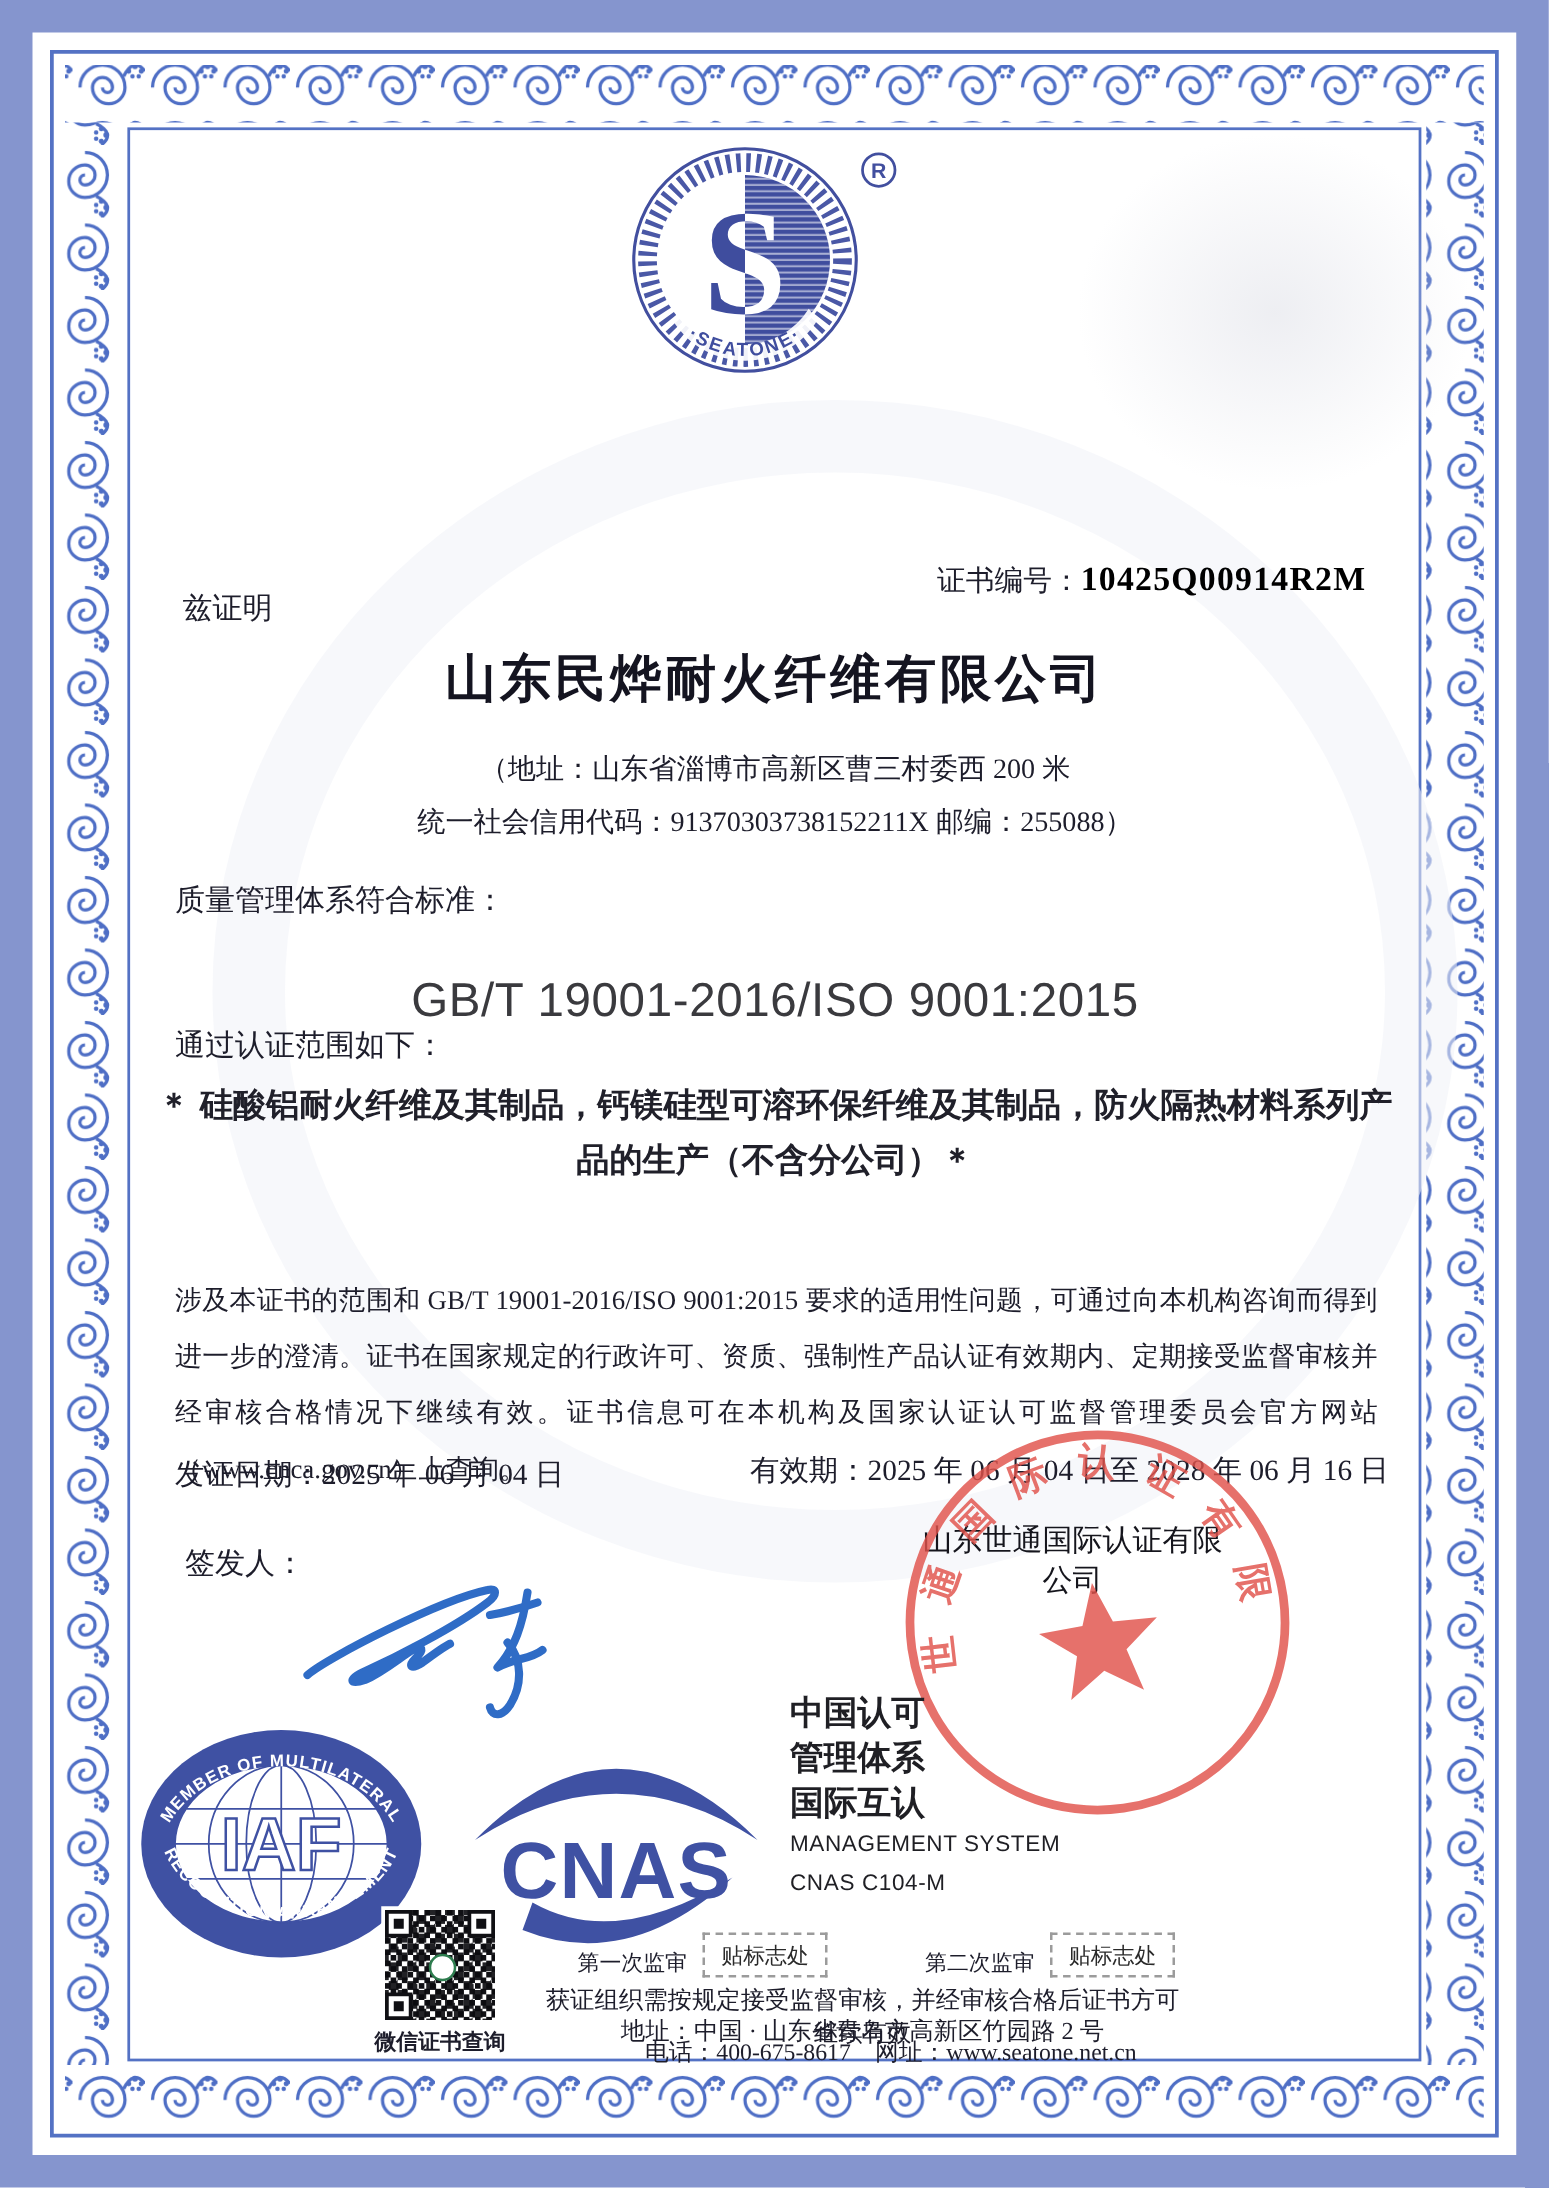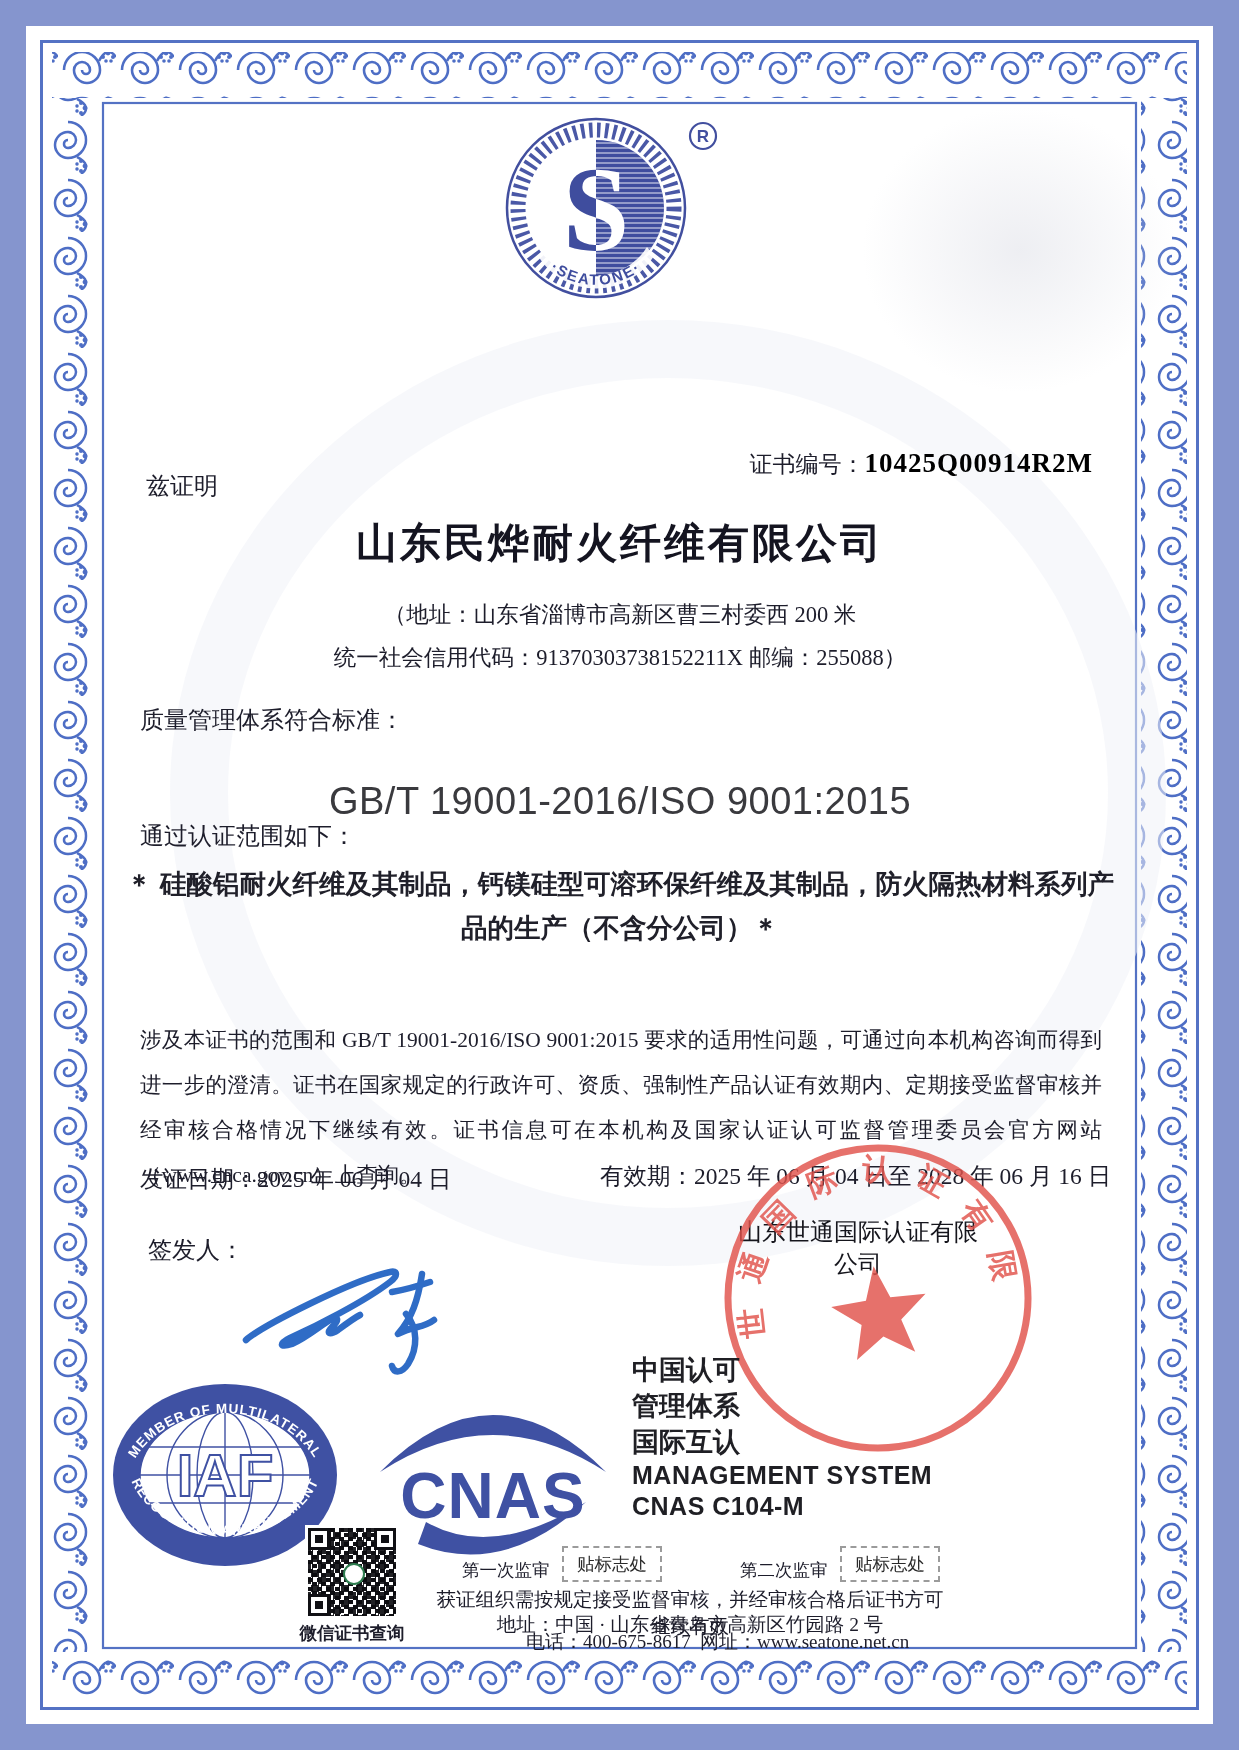--- a/index.html
+++ b/index.html
@@ -30,40 +30,40 @@
   .issue-date{left:140px;top:1163px;font-size:23.5px;}
   .validity{left:600px;top:1160px;font-size:23.5px;}
   .signer{left:148px;top:1234px;font-size:24px;}
   .issuer-co{left:728px;top:1216px;width:260px;text-align:center;font-size:24px;color:#15151c;}
   .sig-svg{left:232px;top:1256px;}
   .stamp-svg{left:713px;top:1133px;transform:rotate(-8deg);}
   .iaf-svg{left:110px;top:1380px;}
   .cnas-svg{left:368px;top:1392px;}
   .accr{left:632px;top:1352px;font-family:"Liberation Sans","DejaVu Sans",sans-serif;color:#1f1f24;}
   .accr .cn{font-size:27px;line-height:36px;font-weight:600;}
-  .accr .en{font-size:25px;line-height:31px;font-weight:bold;letter-spacing:.5px;}
+  .accr .en{font-size:18px;line-height:31px;font-weight:normal;letter-spacing:.5px;}
   .qr{left:308px;top:1528px;width:88px;height:88px;
       background:
         repeating-conic-gradient(rgba(10,10,14,.9) 0% 25%, rgba(255,255,255,0) 25% 50%) 3px 4px/15px 15px,
         repeating-conic-gradient(#101014 0% 25%, #ffffff 25% 50%) 0 0/9px 9px;
       outline:3px solid #fff;}
   .finder{position:absolute;width:22px;height:22px;background:#101014;}
   .finder i{position:absolute;inset:3px;background:#fff;display:block;}
   .finder i b{position:absolute;inset:4px;background:#101014;display:block;}
   .qr-logo{position:absolute;left:35px;top:35px;width:18px;height:18px;border-radius:50%;
            background:#fff;border:2px solid #2e7d4f;}
   .qr-caption{left:296px;top:1621px;width:112px;text-align:center;font-size:17.5px;font-weight:600;
               font-family:"Liberation Sans","DejaVu Sans",sans-serif;}
   .audit-label{top:1558px;font-size:17.5px;}
   .a1{left:462px;} .a2{left:740px;}
   .sticker-box{top:1546px;border:2px dashed #9b9b9b;padding:4px 13px;font-size:17.5px;color:#2a2a2a;}
   .b1{left:562px;} .b2{left:840px;}
   .note-line{left:430px;top:1586px;width:520px;text-align:center;font-size:19.5px;}
   .addr-line{left:430px;top:1611px;width:520px;text-align:center;font-size:19.5px;}
-  .phone{left:516px;top:1629px;font-size:19px;margin-left:10px;}
+  .phone{left:516px;top:1629px;font-size:19px;}
   .website{left:700px;top:1629px;font-size:19px;}
 </style>
 </head>
 <body>
 
 <svg class="frame-svg" width="1239" height="1750">
   <defs>
     <pattern id="scrollH" width="58" height="46" patternUnits="userSpaceOnUse">
       <path d="M6 24 A18 18 0 1 1 42 24 A13 13 0 1 1 16 24 A8 8 0 1 1 32 24 A4 4 0 1 1 24 24" fill="none" stroke="#4e6ec5" stroke-width="2.6"></path>
       <path d="M41 15 C46 5 52 3 58 11" fill="none" stroke="#4e6ec5" stroke-width="2.6"></path>

